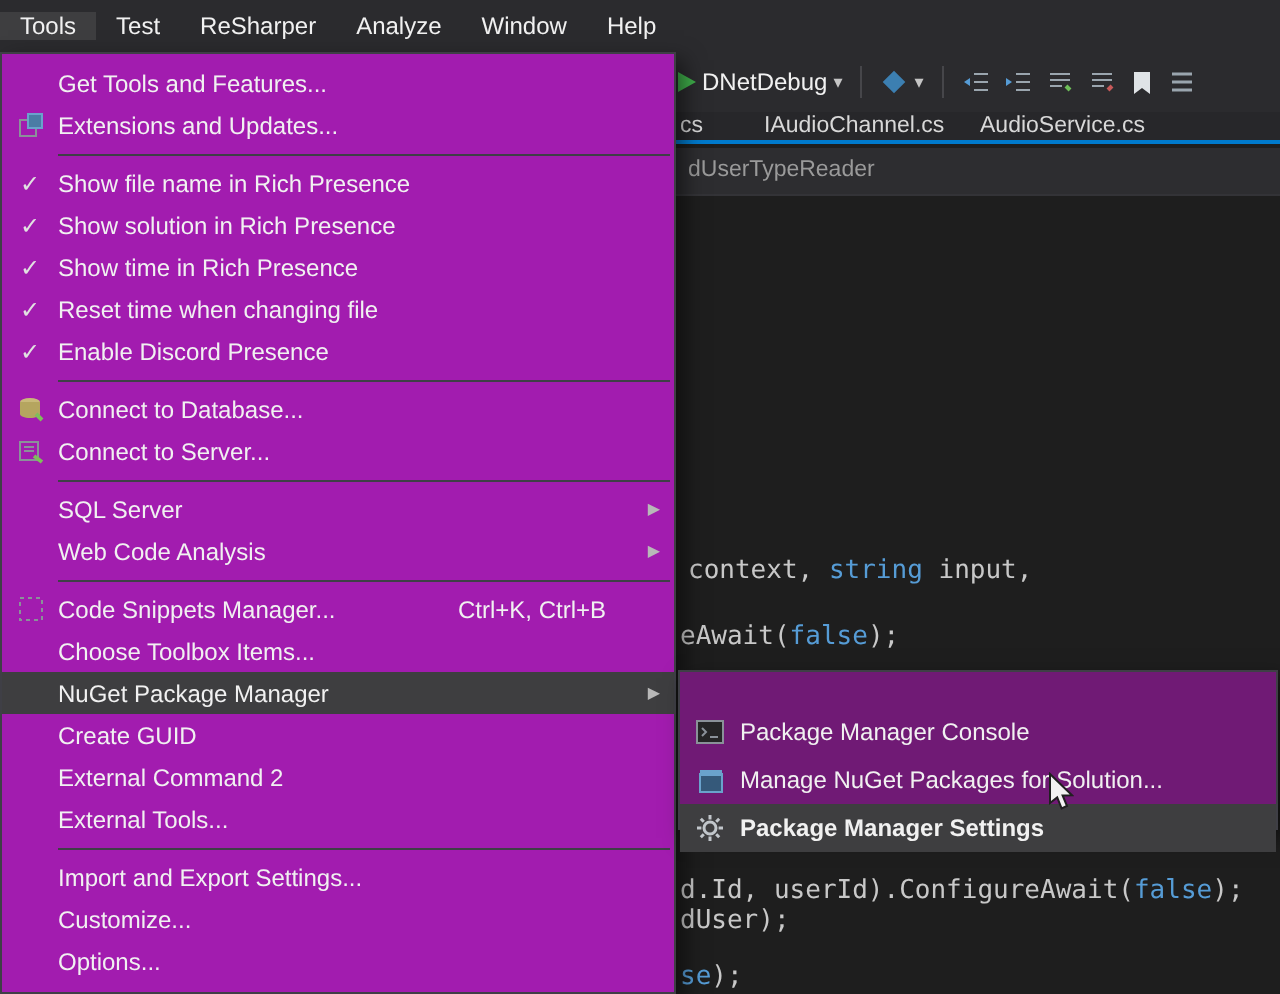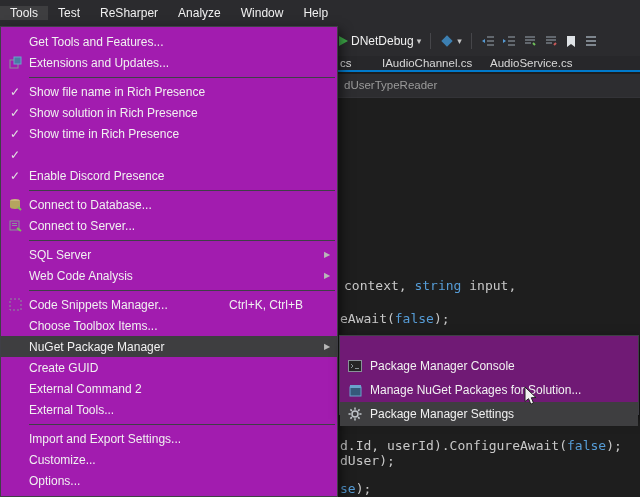--- a/index.html
+++ b/index.html
@@ -75,21 +75,21 @@
   .submenu {
     position:absolute; left:339px; top:335px; width:300px; height:80px;
     background:#701a75; border:1px solid #3f3f46;
     box-shadow:4px 4px 10px rgba(0,0,0,.5);
     padding:18px 0; z-index:30; font-size:12px;
   }
   .submenu-item {
     display:grid; grid-template-columns:30px 1fr; align-items:center;
     height:24px; cursor:default;
   }
-  .submenu-item.highlighted { background:#3e3e40; }
+  .submenu-item.highlighted { background:#3e3e40;font-weight:bold; }
   .submenu-item .gutter { display:flex; justify-content:center; align-items:center; }
   .submenu-item .label { color:#f1f1f1; }
   
   .cursor { position:absolute; left:524px; top:386px; z-index:40; }
   svg { display:block; }
 </style>
 </head>
 <body>
 
 <div class="menubar">
@@ -215,20 +215,21 @@
       <span></span>
   </div>
   <div class="menu-item">
     <span class="gutter check">✓</span>
     <span class="label">Show time in Rich Presence</span>
       <span></span>
       <span></span>
   </div>
   <div class="menu-item">
     <span class="gutter check">✓</span>
+    <span class="label">Reset time when changing file</span>
       <span></span>
       <span></span>
   </div>
   <div class="menu-item">
     <span class="gutter check">✓</span>
     <span class="label">Enable Discord Presence</span>
       <span></span>
       <span></span>
   </div>
 

